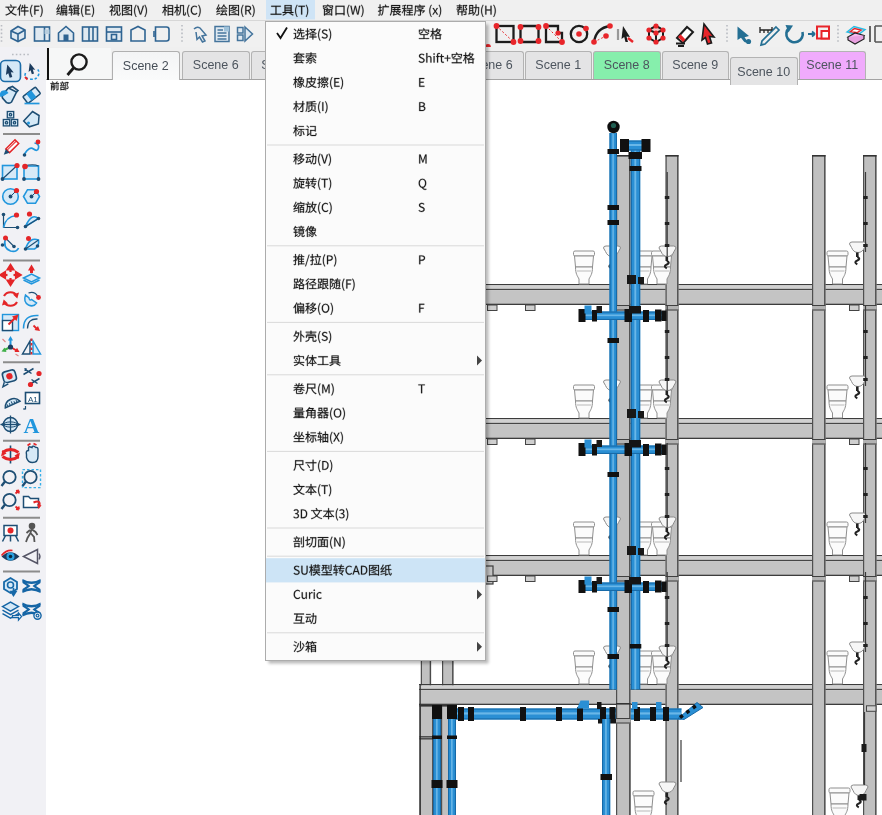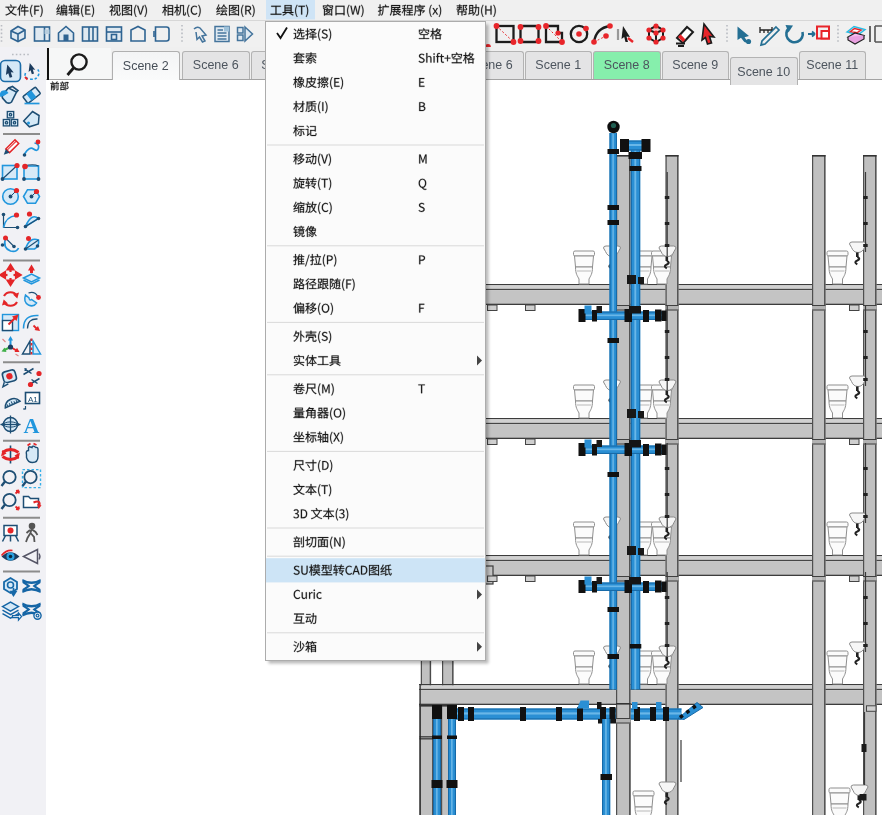--- a/index.html
+++ b/index.html
@@ -576,21 +576,21 @@
 <div class="abs" style="left:112px;top:50.5px;width:67.5px;background:linear-gradient(#f3f4f5,#fafbfb);border:1px solid #b0b0b0;border-bottom:none;border-radius:3px 3px 0 0;color:#474f58;height:29.5px;font-size:12.5px;display:flex;align-items:center;justify-content:center;box-sizing:border-box">Scene 2</div>
 <div class="abs" style="left:182.0px;top:50.5px;width:67.5px;background:#e4e4e5;border:1px solid #b3b3b3;border-bottom:none;border-radius:3px 3px 0 0;color:#4d555e;height:28px;font-size:12.5px;display:flex;align-items:center;justify-content:center;box-sizing:border-box">Scene 6</div>
 <div class="abs" style="left:250.5px;top:50.5px;width:67.5px;background:#e4e4e5;border:1px solid #b3b3b3;border-bottom:none;border-radius:3px 3px 0 0;color:#4d555e;height:28px;font-size:12.5px;display:flex;align-items:center;justify-content:center;box-sizing:border-box">Scene 3</div>
 <div class="abs" style="left:319.0px;top:50.5px;width:67.5px;background:#e4e4e5;border:1px solid #b3b3b3;border-bottom:none;border-radius:3px 3px 0 0;color:#4d555e;height:28px;font-size:12.5px;display:flex;align-items:center;justify-content:center;box-sizing:border-box">Scene 4</div>
 <div class="abs" style="left:387.5px;top:50.5px;width:67.5px;background:#e4e4e5;border:1px solid #b3b3b3;border-bottom:none;border-radius:3px 3px 0 0;color:#4d555e;height:28px;font-size:12.5px;display:flex;align-items:center;justify-content:center;box-sizing:border-box">Scene 5</div>
 <div class="abs" style="left:456.0px;top:50.5px;width:67.5px;background:#e4e4e5;border:1px solid #b3b3b3;border-bottom:none;border-radius:3px 3px 0 0;color:#4d555e;height:28px;font-size:12.5px;display:flex;align-items:center;justify-content:center;box-sizing:border-box">Scene 6</div>
 <div class="abs" style="left:524.5px;top:50.5px;width:67.5px;background:#e4e4e5;border:1px solid #b3b3b3;border-bottom:none;border-radius:3px 3px 0 0;color:#4d555e;height:28px;font-size:12.5px;display:flex;align-items:center;justify-content:center;box-sizing:border-box">Scene 1</div>
 <div class="abs" style="left:593.0px;top:50.5px;width:67.5px;background:#86efac;border:1px solid #b3b3b3;border-bottom:none;border-radius:3px 3px 0 0;color:#4d555e;height:28px;font-size:12.5px;display:flex;align-items:center;justify-content:center;box-sizing:border-box">Scene 8</div>
 <div class="abs" style="left:661.5px;top:50.5px;width:67.5px;background:#e4e4e5;border:1px solid #b3b3b3;border-bottom:none;border-radius:3px 3px 0 0;color:#4d555e;height:28px;font-size:12.5px;display:flex;align-items:center;justify-content:center;box-sizing:border-box">Scene 9</div>
 <div class="abs" style="left:730.0px;top:57px;width:67.5px;background:#e4e4e5;border:1px solid #b3b3b3;border-bottom:none;border-radius:3px 3px 0 0;color:#4d555e;height:28px;font-size:12.5px;display:flex;align-items:center;justify-content:center;box-sizing:border-box">Scene 10</div>
-<div class="abs" style="left:798.5px;top:50.5px;width:67.5px;background:#e5e5e5;border:1px solid #b3b3b3;border-bottom:none;border-radius:3px 3px 0 0;color:#4d555e;height:28px;font-size:12.5px;display:flex;align-items:center;justify-content:center;box-sizing:border-box">Scene 11</div>
+<div class="abs" style="left:798.5px;top:50.5px;width:67.5px;background:#f0abfc;border:1px solid #b3b3b3;border-bottom:none;border-radius:3px 3px 0 0;color:#4d555e;height:28px;font-size:12.5px;display:flex;align-items:center;justify-content:center;box-sizing:border-box">Scene 11</div>
 <svg class="abs" style="left:48px;top:79px" width="30" height="14" viewBox="0 0 30 14">
     <path d="M2.50 4.02L11.00 4.02L11.00 4.67L2.50 4.67L2.50 4.02ZM3.48 7.08L6.16 7.08L6.16 7.64L3.48 7.64L3.48 7.08ZM3.48 8.59L6.16 8.59L6.16 9.16L3.48 9.16L3.48 8.59ZM7.73 5.61L8.41 5.61L8.41 9.52L7.73 9.52L7.73 5.61ZM5.89 5.53L6.58 5.53L6.58 10.44Q6.58 10.70 6.51 10.86Q6.44 11.02 6.23 11.09Q6.03 11.19 5.71 11.20Q5.39 11.22 4.92 11.22Q4.89 11.09 4.82 10.91Q4.75 10.72 4.67 10.59Q5.03 10.59 5.33 10.60Q5.62 10.61 5.72 10.59Q5.81 10.59 5.85 10.55Q5.89 10.52 5.89 10.44L5.89 5.53ZM9.66 5.33L10.36 5.33L10.36 10.38Q10.36 10.69 10.27 10.85Q10.19 11.02 9.97 11.11Q9.75 11.19 9.38 11.21Q9.02 11.23 8.47 11.22Q8.44 11.08 8.37 10.88Q8.30 10.69 8.20 10.55Q8.64 10.56 8.99 10.56Q9.34 10.56 9.47 10.55Q9.58 10.55 9.62 10.51Q9.66 10.47 9.66 10.38L9.66 5.33ZM3.98 2.75L4.64 2.50Q4.91 2.81 5.18 3.19Q5.45 3.56 5.59 3.84L4.89 4.11Q4.77 3.83 4.51 3.45Q4.25 3.06 3.98 2.75ZM8.88 2.47L9.62 2.72Q9.36 3.16 9.05 3.62Q8.75 4.08 8.48 4.41L7.86 4.19Q8.03 3.95 8.22 3.65Q8.41 3.34 8.58 3.04Q8.75 2.73 8.88 2.47ZM3.11 5.53L6.11 5.53L6.11 6.14L3.78 6.14L3.78 11.22L3.11 11.22L3.11 5.53ZM17.45 3.03L19.91 3.03L19.91 3.67L18.09 3.67L18.09 11.25L17.45 11.25L17.45 3.03ZM19.78 3.03L19.91 3.03L20.02 3.00L20.52 3.31Q20.25 3.97 19.94 4.73Q19.62 5.50 19.33 6.16Q19.97 6.83 20.18 7.40Q20.39 7.97 20.39 8.45Q20.39 8.88 20.29 9.20Q20.19 9.53 19.95 9.69Q19.84 9.77 19.70 9.81Q19.55 9.86 19.38 9.89Q19.19 9.91 18.98 9.91Q18.77 9.91 18.55 9.89Q18.55 9.75 18.50 9.55Q18.45 9.36 18.36 9.22Q18.56 9.23 18.76 9.24Q18.95 9.25 19.09 9.25Q19.20 9.23 19.30 9.21Q19.41 9.19 19.48 9.14Q19.62 9.05 19.68 8.84Q19.73 8.64 19.73 8.39Q19.73 7.95 19.50 7.42Q19.27 6.89 18.64 6.25Q18.80 5.88 18.96 5.47Q19.12 5.06 19.27 4.66Q19.42 4.25 19.55 3.88Q19.69 3.52 19.78 3.25L19.78 3.03ZM12.27 3.64L16.75 3.64L16.75 4.30L12.27 4.30L12.27 3.64ZM11.98 6.20L16.97 6.20L16.97 6.86L11.98 6.86L11.98 6.20ZM12.84 4.53L13.45 4.38Q13.67 4.75 13.84 5.20Q14.02 5.66 14.08 5.98L13.44 6.17Q13.38 5.84 13.20 5.38Q13.03 4.92 12.84 4.53ZM15.61 4.34L16.33 4.52Q16.19 4.84 16.05 5.20Q15.91 5.56 15.76 5.90Q15.61 6.23 15.47 6.48L14.86 6.33Q15.00 6.06 15.14 5.71Q15.28 5.36 15.41 5.00Q15.53 4.64 15.61 4.34ZM12.91 10.11L16.17 10.11L16.17 10.75L12.91 10.75L12.91 10.11ZM12.53 7.73L16.52 7.73L16.52 11.12L15.81 11.12L15.81 8.38L13.20 8.38L13.20 11.20L12.53 11.20L12.53 7.73ZM13.84 2.66L14.48 2.48Q14.64 2.78 14.79 3.14Q14.94 3.50 15.02 3.75L14.34 3.97Q14.28 3.72 14.14 3.34Q14.00 2.97 13.84 2.66Z" fill="#111" stroke="#111" stroke-width="0.22"></path>
   </svg>
 <div class="abs" style="left:0;top:47px;width:46px;height:768px;background:#f1f1f5"></div>
 <svg class="abs" style="left:0;top:47px" width="46" height="600" viewBox="0 0 46 600">
     <line x1="12" y1="7.5" x2="30" y2="7.5" stroke="#b9bcc2" stroke-width="1.6" stroke-dasharray="1.6 2.2"></line>
     <line x1="3" y1="87" x2="40" y2="87" stroke="#8c8c8c" stroke-width="2"></line>
     <line x1="3" y1="213.5" x2="40" y2="213.5" stroke="#8c8c8c" stroke-width="2"></line>
     <line x1="3" y1="315.3" x2="40" y2="315.3" stroke="#8c8c8c" stroke-width="2"></line>
     <line x1="3" y1="393.8" x2="40" y2="393.8" stroke="#8c8c8c" stroke-width="2"></line>

